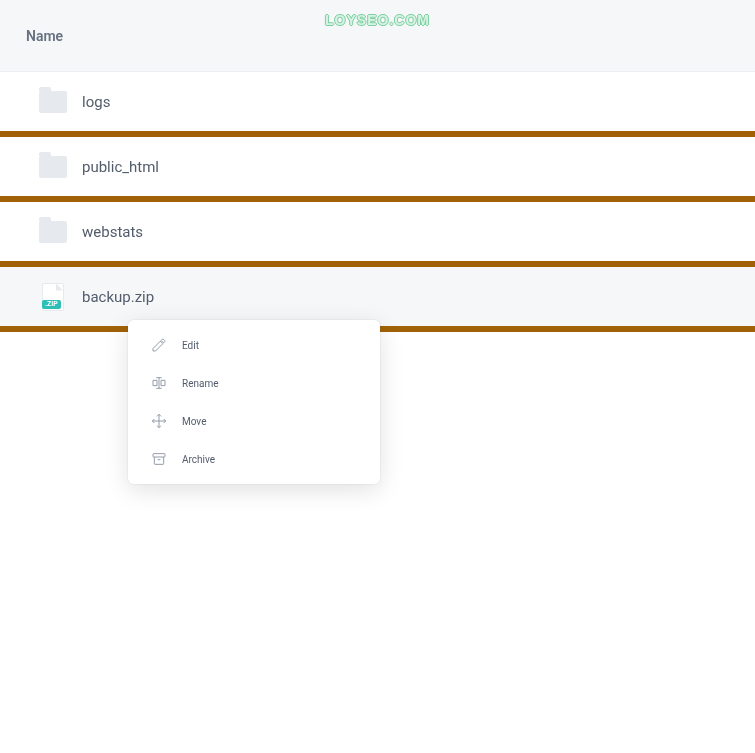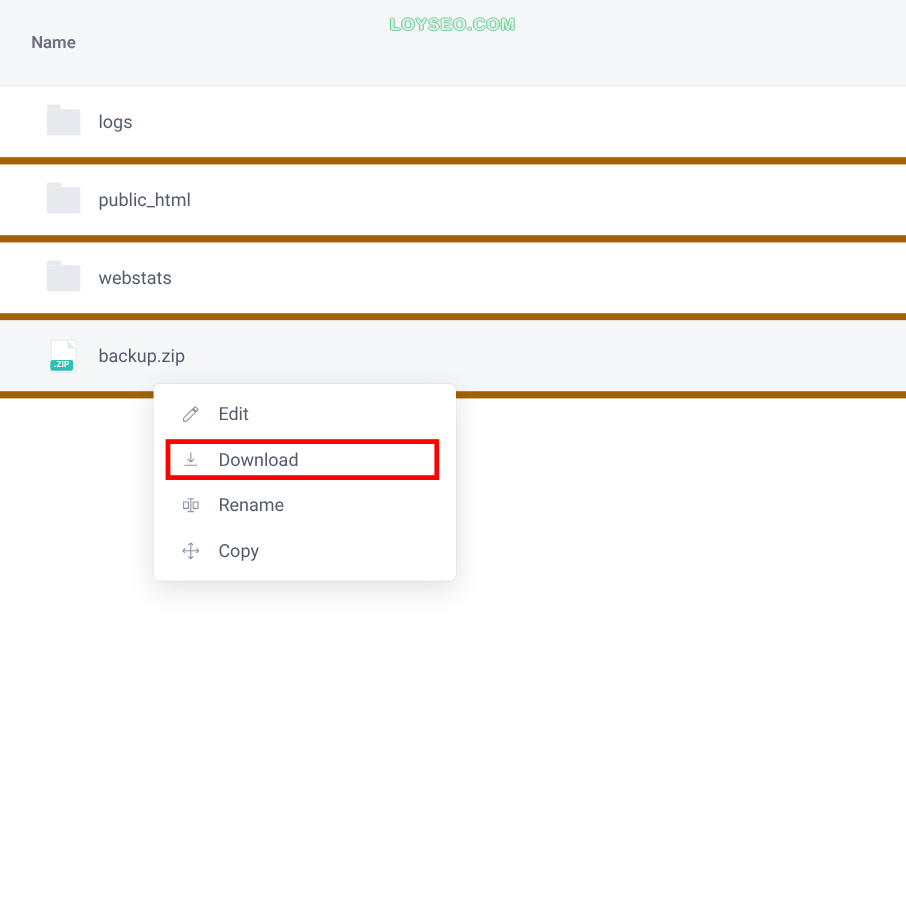--- a/index.html
+++ b/index.html
@@ -125,21 +125,21 @@
       box-shadow: 0 6px 24px rgba(0,0,0,0.12), 0 0 0 1px rgba(0,0,0,0.03);
       padding: 6px 0;
       z-index: 10;
     }
     .menu-item {
       display: flex;
       align-items: center;
       padding: 10px 22px;
       cursor: pointer;
       color: #525c6b;
-      font-size: 15px;
+      font-size: 10px;
       position: relative;
     }
     .menu-item.highlighted::after {
       content: '';
       position: absolute;
       left: 10px;
       right: 14px;
       top: 2px;
       bottom: 2px;
       border: 4px solid #ff0000;
@@ -210,45 +210,46 @@
 
   <div class="menu-item">
     <span class="menu-icon">
       <svg viewBox="0 0 24 24">
           <path d="M3 17.25V21h3.75L17.81 9.94l-3.75-3.75L3 17.25zM20.71 7.04a1 1 0 0 0 0-1.41l-2.34-2.34a1 1 0 0 0-1.41 0l-1.83 1.83 3.75 3.75 1.83-1.83z"></path>
         </svg>
     </span>
     <span>Edit</span>
   </div>
 
-  <div class="menu-item highlighted">
-    <span class="menu-icon">
-      <svg viewBox="0 0 24 24">
-          <path d="M12 3v12m0 0l-4-4m4 4l4-4M4 19h16"></path>
-        </svg>
-    </span>
-    <span>Download</span>
-  </div>
 
   <div class="menu-item">
     <span class="menu-icon">
       <svg viewBox="0 0 24 24">
           <path d="M12 4v16M8 4h8M8 20h8M3 8h6v8H3zM15 8h6v8h-6z"></path>
         </svg>
     </span>
     <span>Rename</span>
   </div>
 
 
   <div class="menu-item">
     <span class="menu-icon">
       <svg viewBox="0 0 24 24">
           <path d="M12 2v20M2 12h20M12 2l3 3M12 2L9 5M12 22l3-3M12 22l-3-3M2 12l3-3M2 12l3 3M22 12l-3-3M22 12l-3 3"></path>
         </svg>
     </span>
-    <span>Copy</span>
-  </div>
-
-
-
+    <span>Move</span>
+  </div>
+
+
+
+  <div class="menu-item">
+    <span class="menu-icon">
+      <svg viewBox="0 0 24 24">
+          <rect x="3" y="4" width="18" height="5" rx="1"></rect>
+          <path d="M5 9v10a1 1 0 0 0 1 1h12a1 1 0 0 0 1-1V9M10 13h4"></path>
+        </svg>
+    </span>
+    <span>Archive</span>
+  </div>
 
 
 </div>
 
 </body></html>

